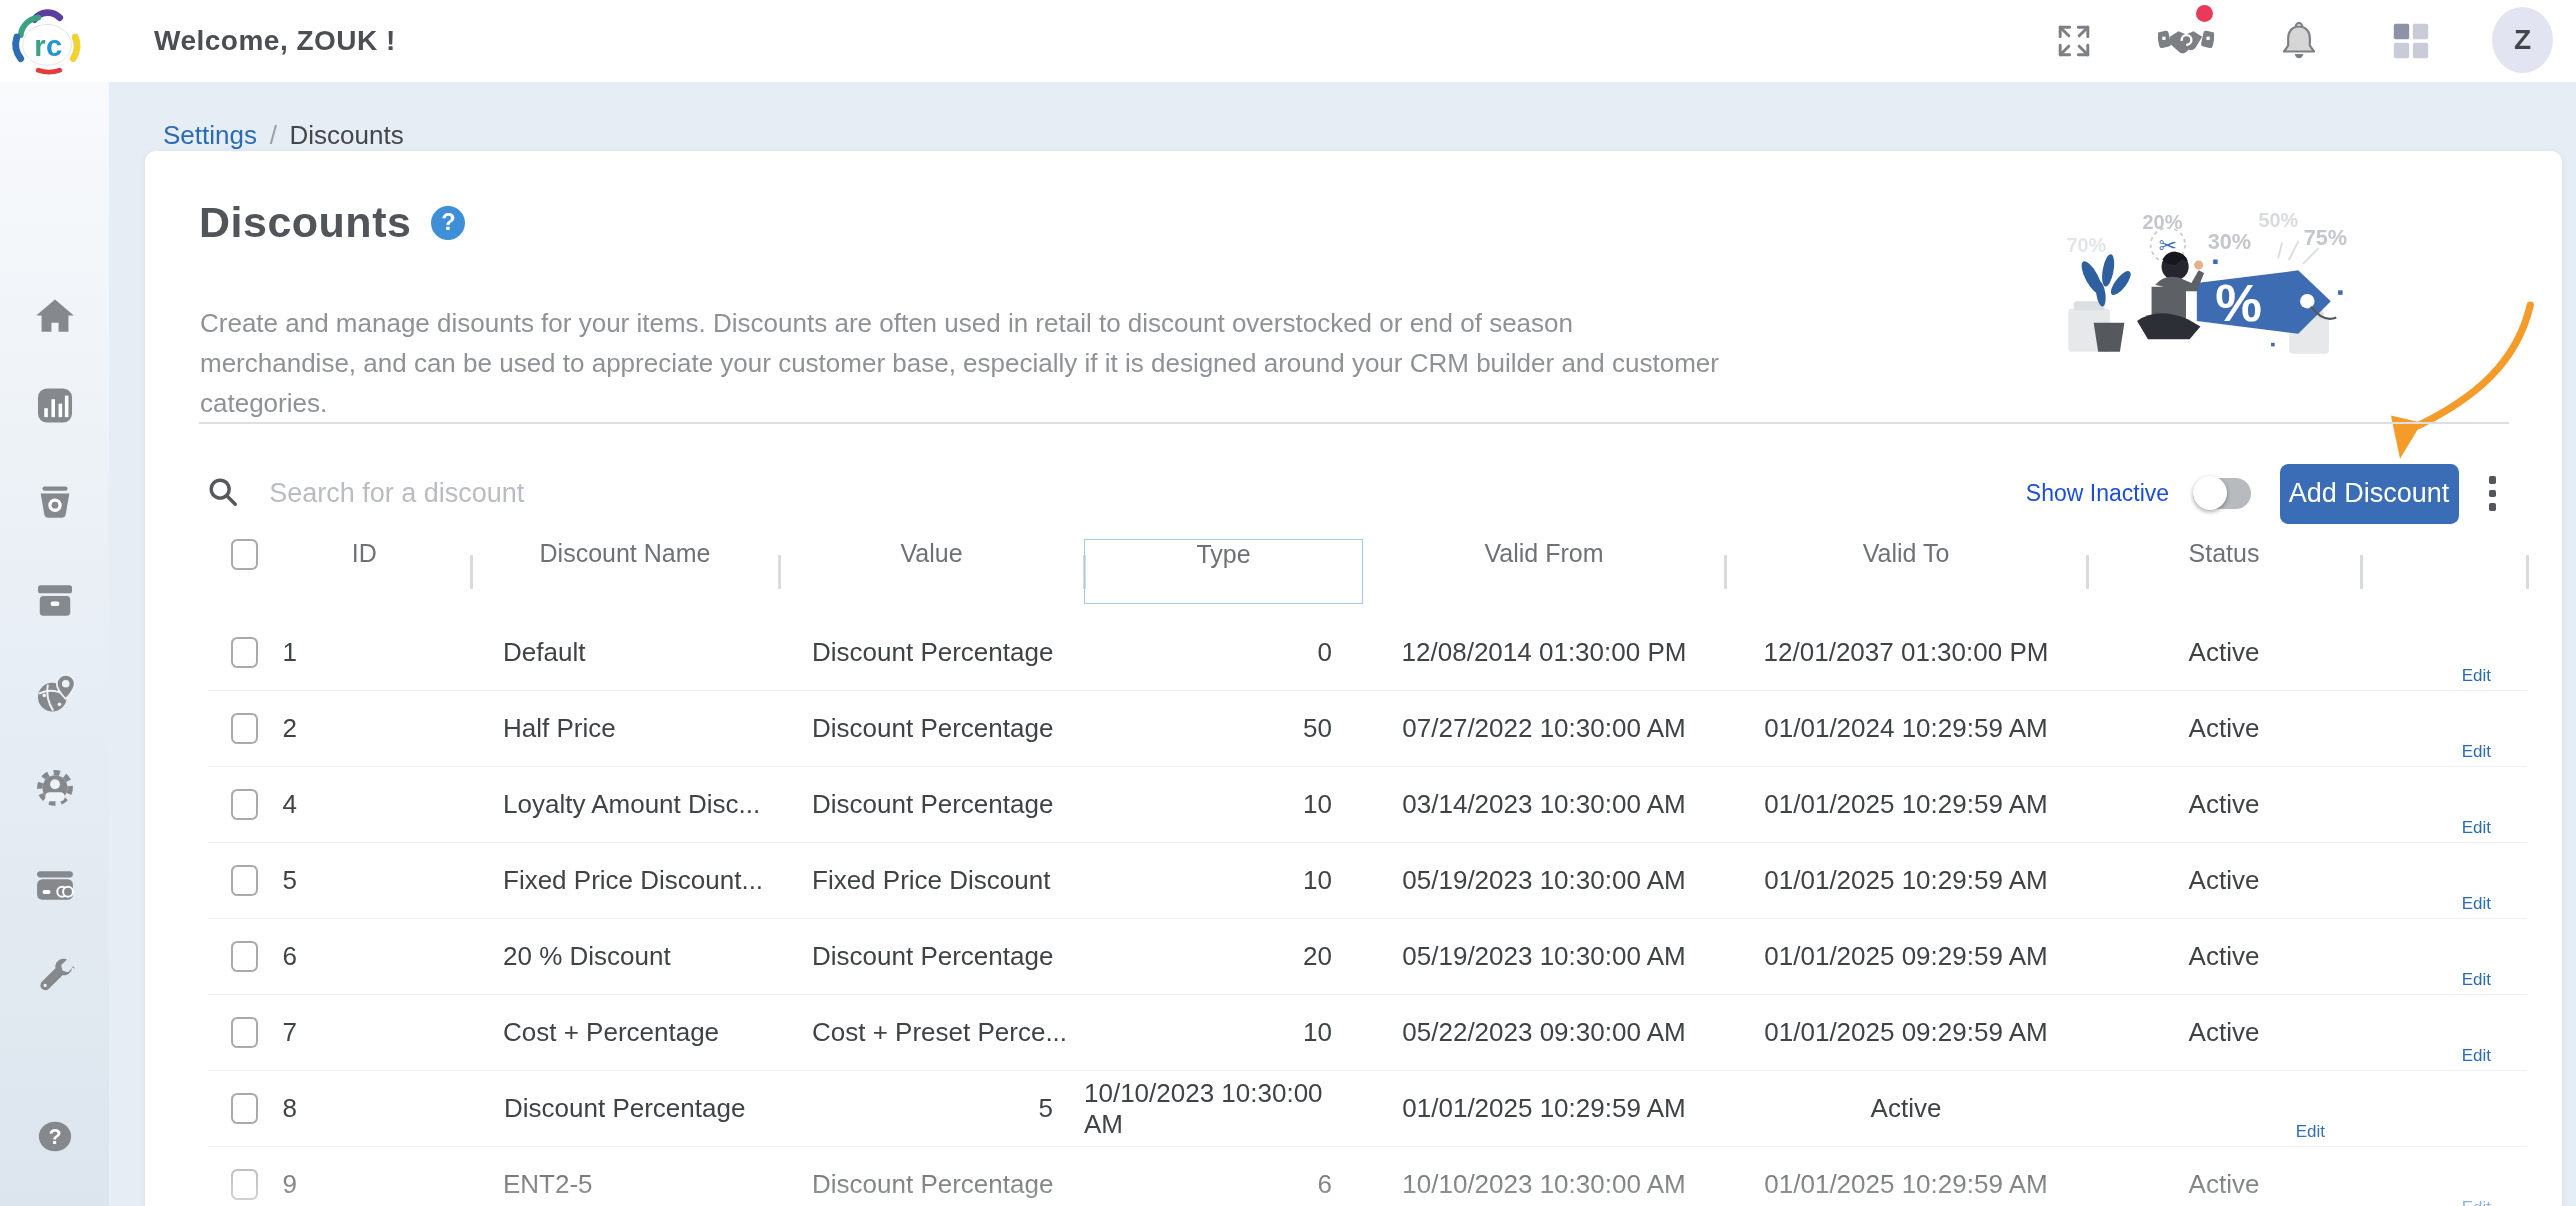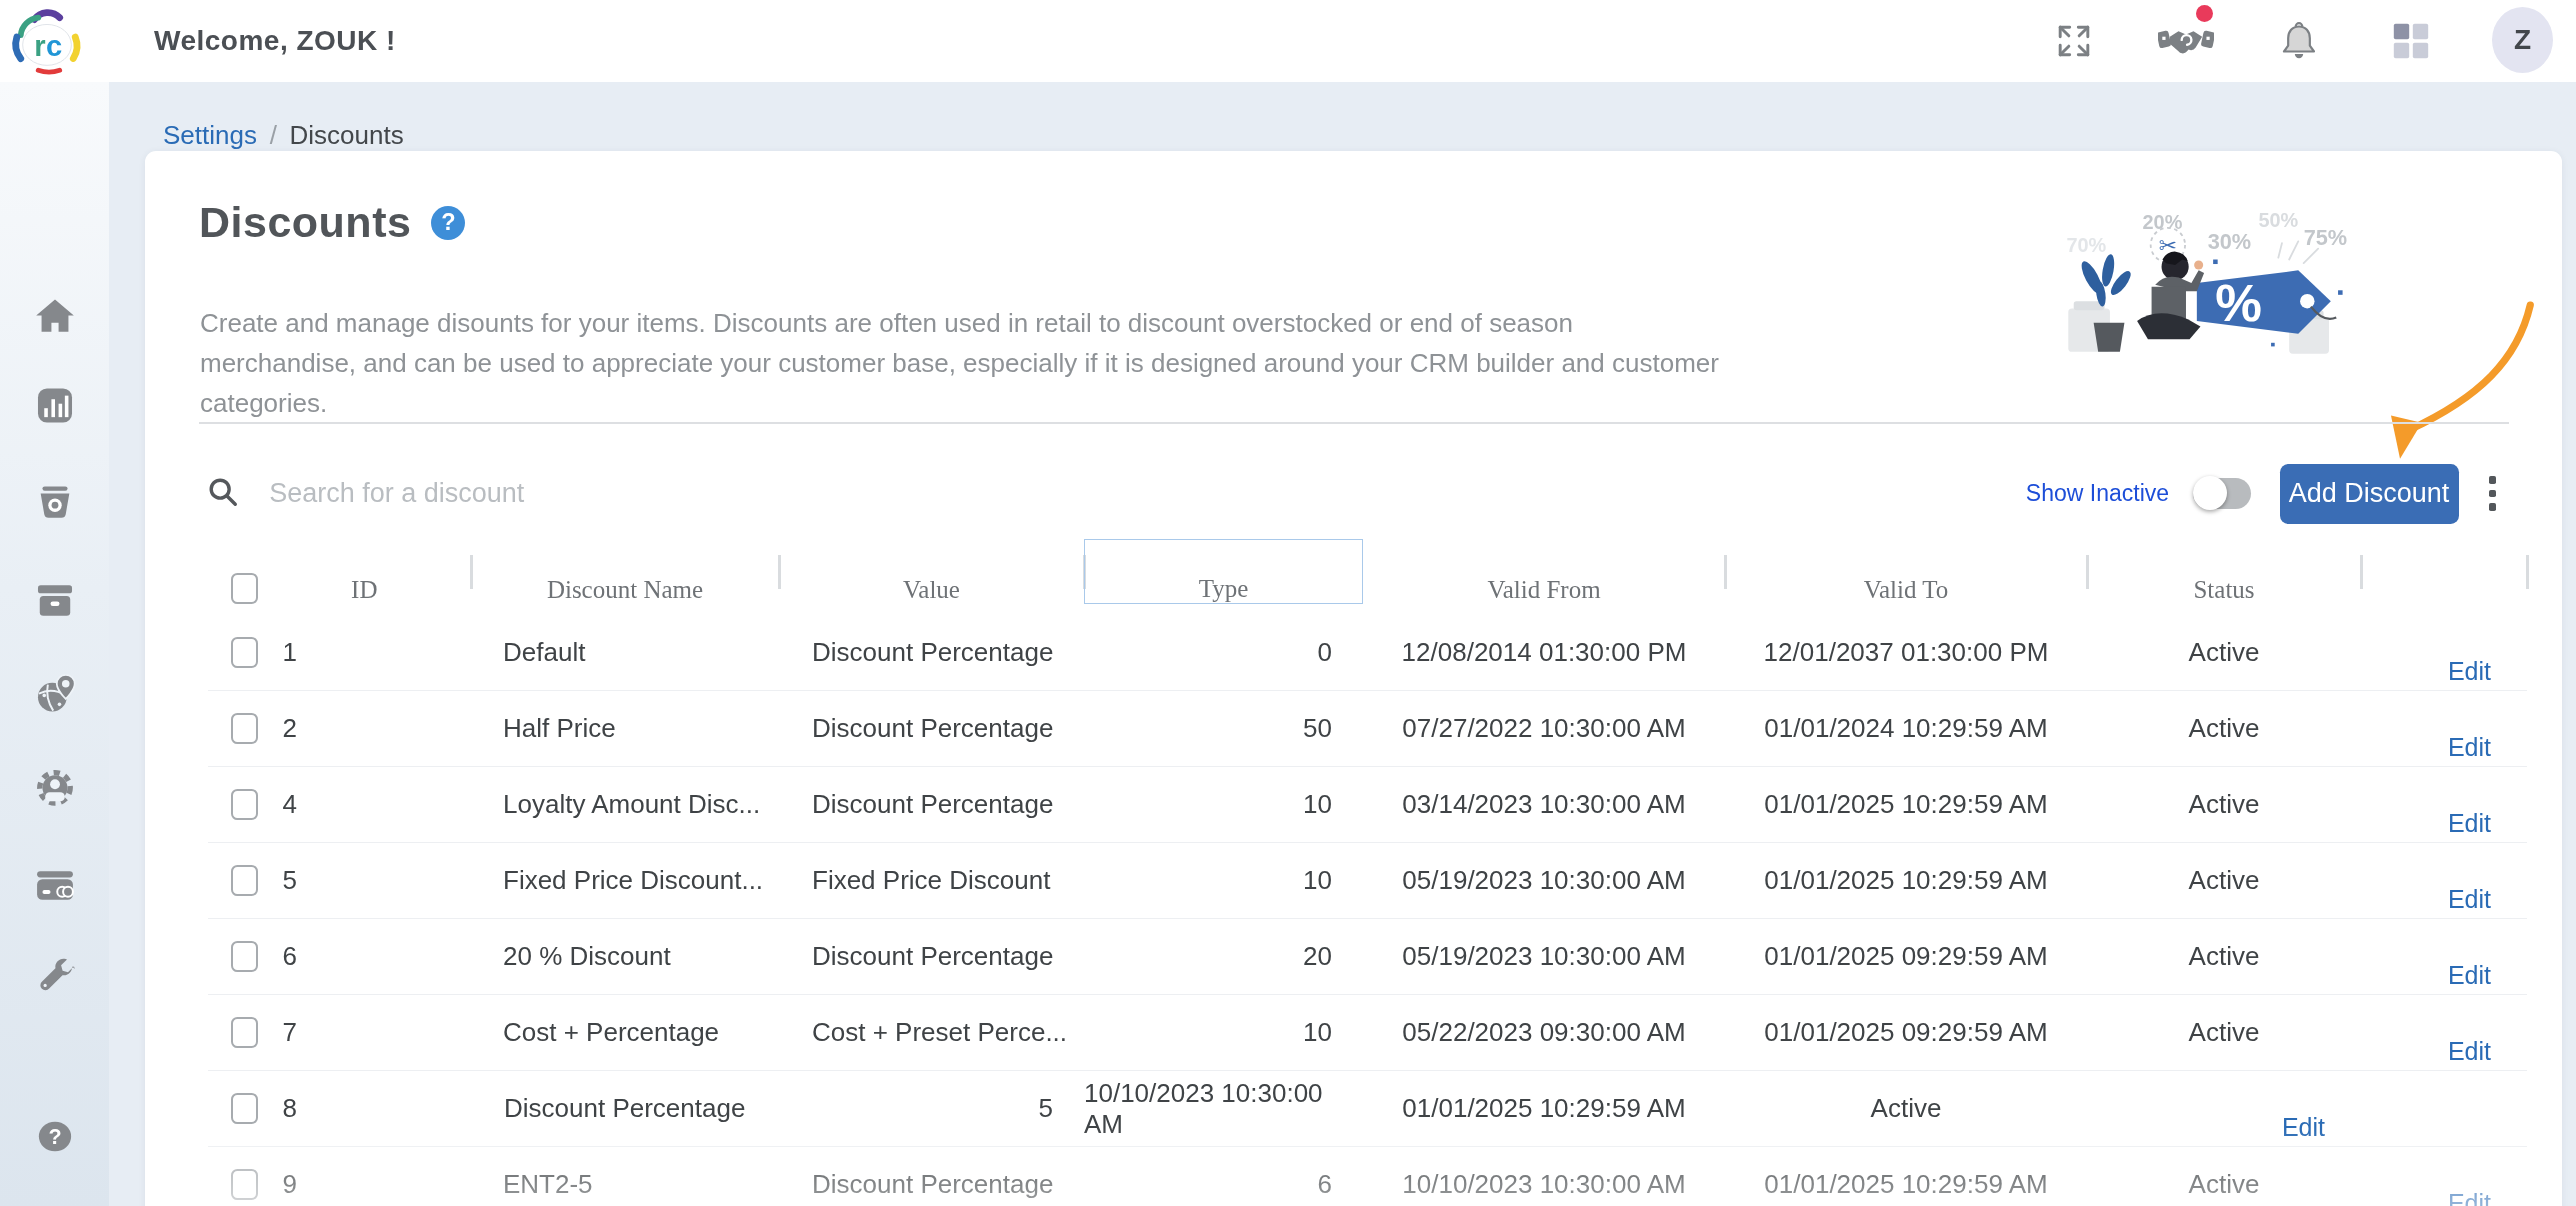--- a/index.html
+++ b/index.html
@@ -65,41 +65,41 @@
     background:#ffffff; box-shadow:0 1.8px 4.5px rgba(0,0,0,.35); }
   .add-btn { margin-left:29px; width:179px; height:60px; border-radius:8.2px; background:#3a6db5;
     color:#ffffff; font-size:27px; font-family:inherit; border:none; cursor:pointer; }
   .kebab { margin-left:23.5px; margin-right:5.4px; display:flex; flex-direction:column; gap:6.3px; cursor:pointer; padding:7.2px; }
   .kebab span { width:7.2px; height:7.2px; border-radius:1.8px; background:#53575b; }
 
   
   .table { position:absolute; left:63px; top:388px; width:2319px; }
   .thead, .trow { display:grid; grid-template-columns:263px 308px 305px 279px 362px 362px 274px 166px; }
   .thead { height:65px; }
-  .th { position:relative; display:flex; align-items:flex-end; justify-content:center;
-    font-size:25px; color:#6e7276; cursor:pointer;font-family:Liberation Serif, serif; }
+  .th { position:relative; display:flex; align-items:flex-start; justify-content:center;
+    font-size:25px; color:#6e7276; cursor:pointer; }
   .th::after { content:''; position:absolute; right:-1.8px; top:50%; transform:translateY(-50%);
     width:2.7px; height:34px; background:#d9dcdf; }
   .th.c-type::after { display:none; }
   .th.c-type { border:1.8px solid #a9c9ea; }
   .th.c-id { justify-content:flex-start; padding-left:22.6px; }
   .th-fill { flex:1; text-align:center; }
 
   .tbody { margin-top:10px; }
   .trow { height:76px; }
   .trow + .trow { border-top:1.8px solid #edeff2; }
   .cell { display:flex; align-items:center; font-size:26px; color:#3f4346; }
   .c-id.cell { padding-left:22.6px; }
   .id-text { margin-left:25px; }
   .c-name.cell { padding-left:32px; }
   .c-type.cell { padding-left:33px; }
   .c-value.cell { justify-content:flex-end; padding-right:31px; }
   .c-from.cell, .c-to.cell, .c-status.cell { justify-content:center; }
   .c-edit.cell { align-items:flex-end; justify-content:flex-end; padding:0 36px 3.6px 0; }
-  .edit-link { color:#2a6bb5; font-size:25px; cursor:pointer; text-decoration:none;margin-left:30px; }
+  .edit-link { color:#2a6bb5; font-size:17px; cursor:pointer; text-decoration:none;margin-left:30px; }
 
   .checkbox { width:27px; height:31px; border:2.7px solid #a7abaf; border-radius:6.3px;
     background:#fff; flex:0 0 auto; cursor:pointer; }
 
   .fade { position:absolute; left:0; top:976px; width:100%; height:120px; pointer-events:none;
     background:linear-gradient(180deg, rgba(255,255,255,0) 0%, rgba(255,255,255,.75) 100%); }
 </style>
 </head>
 <body>
 

